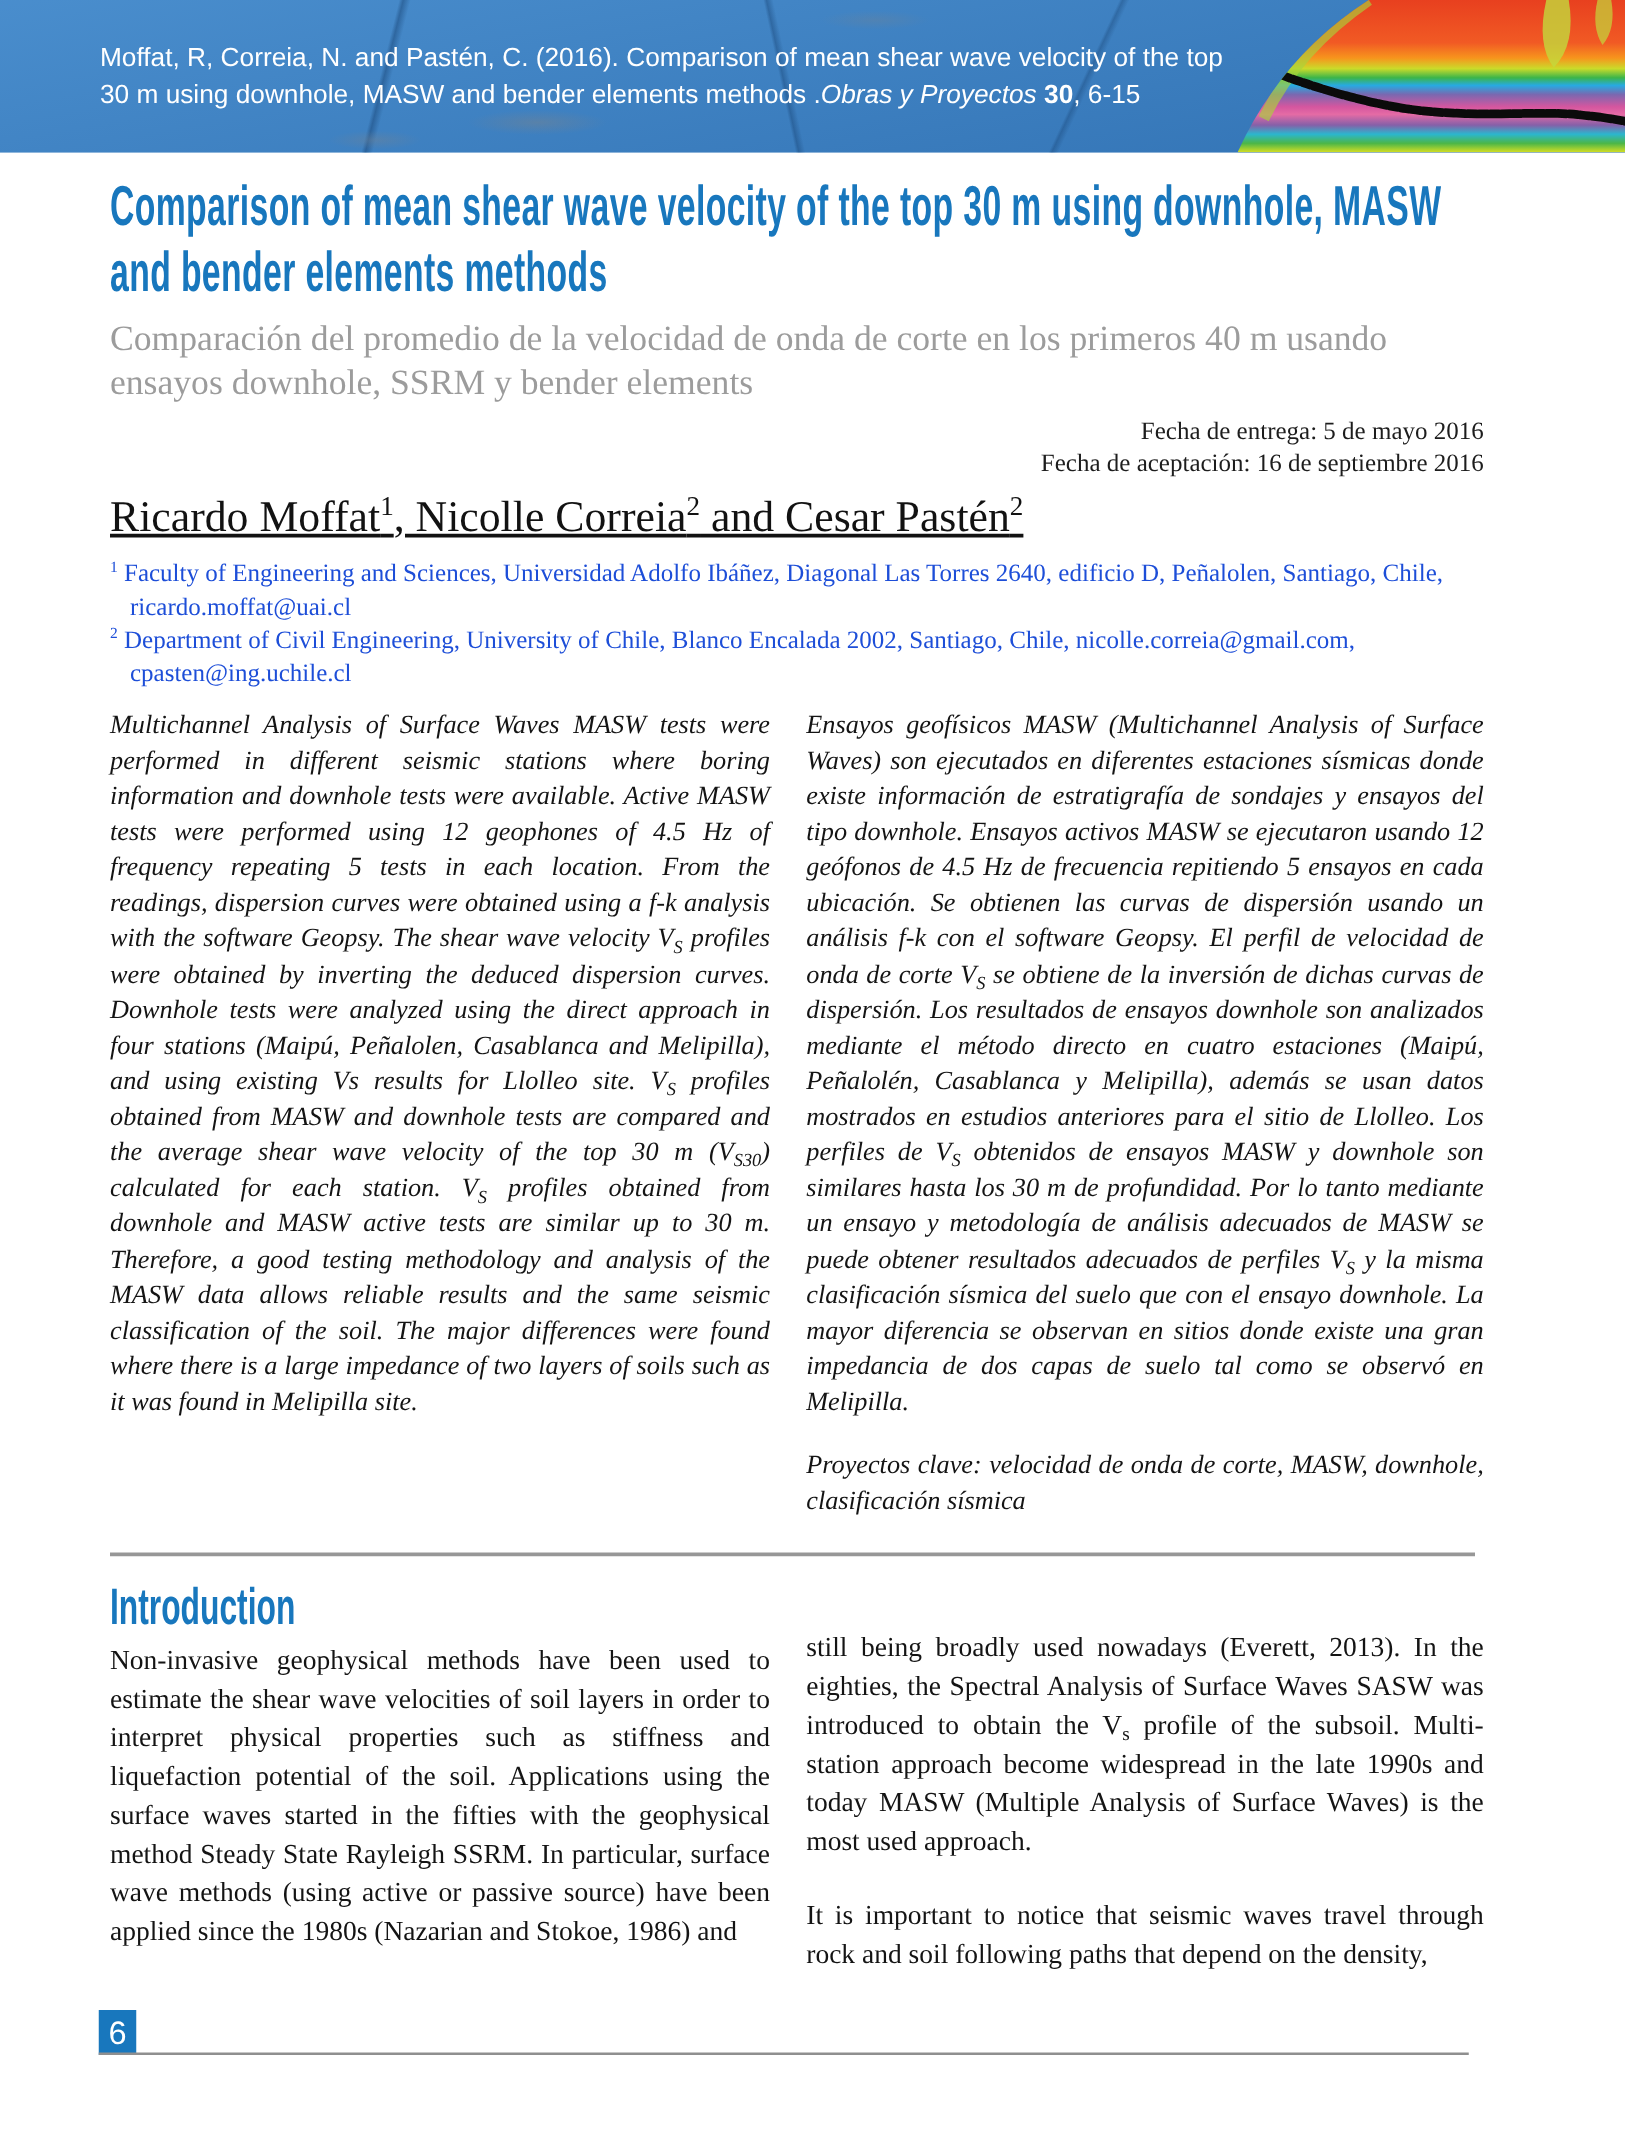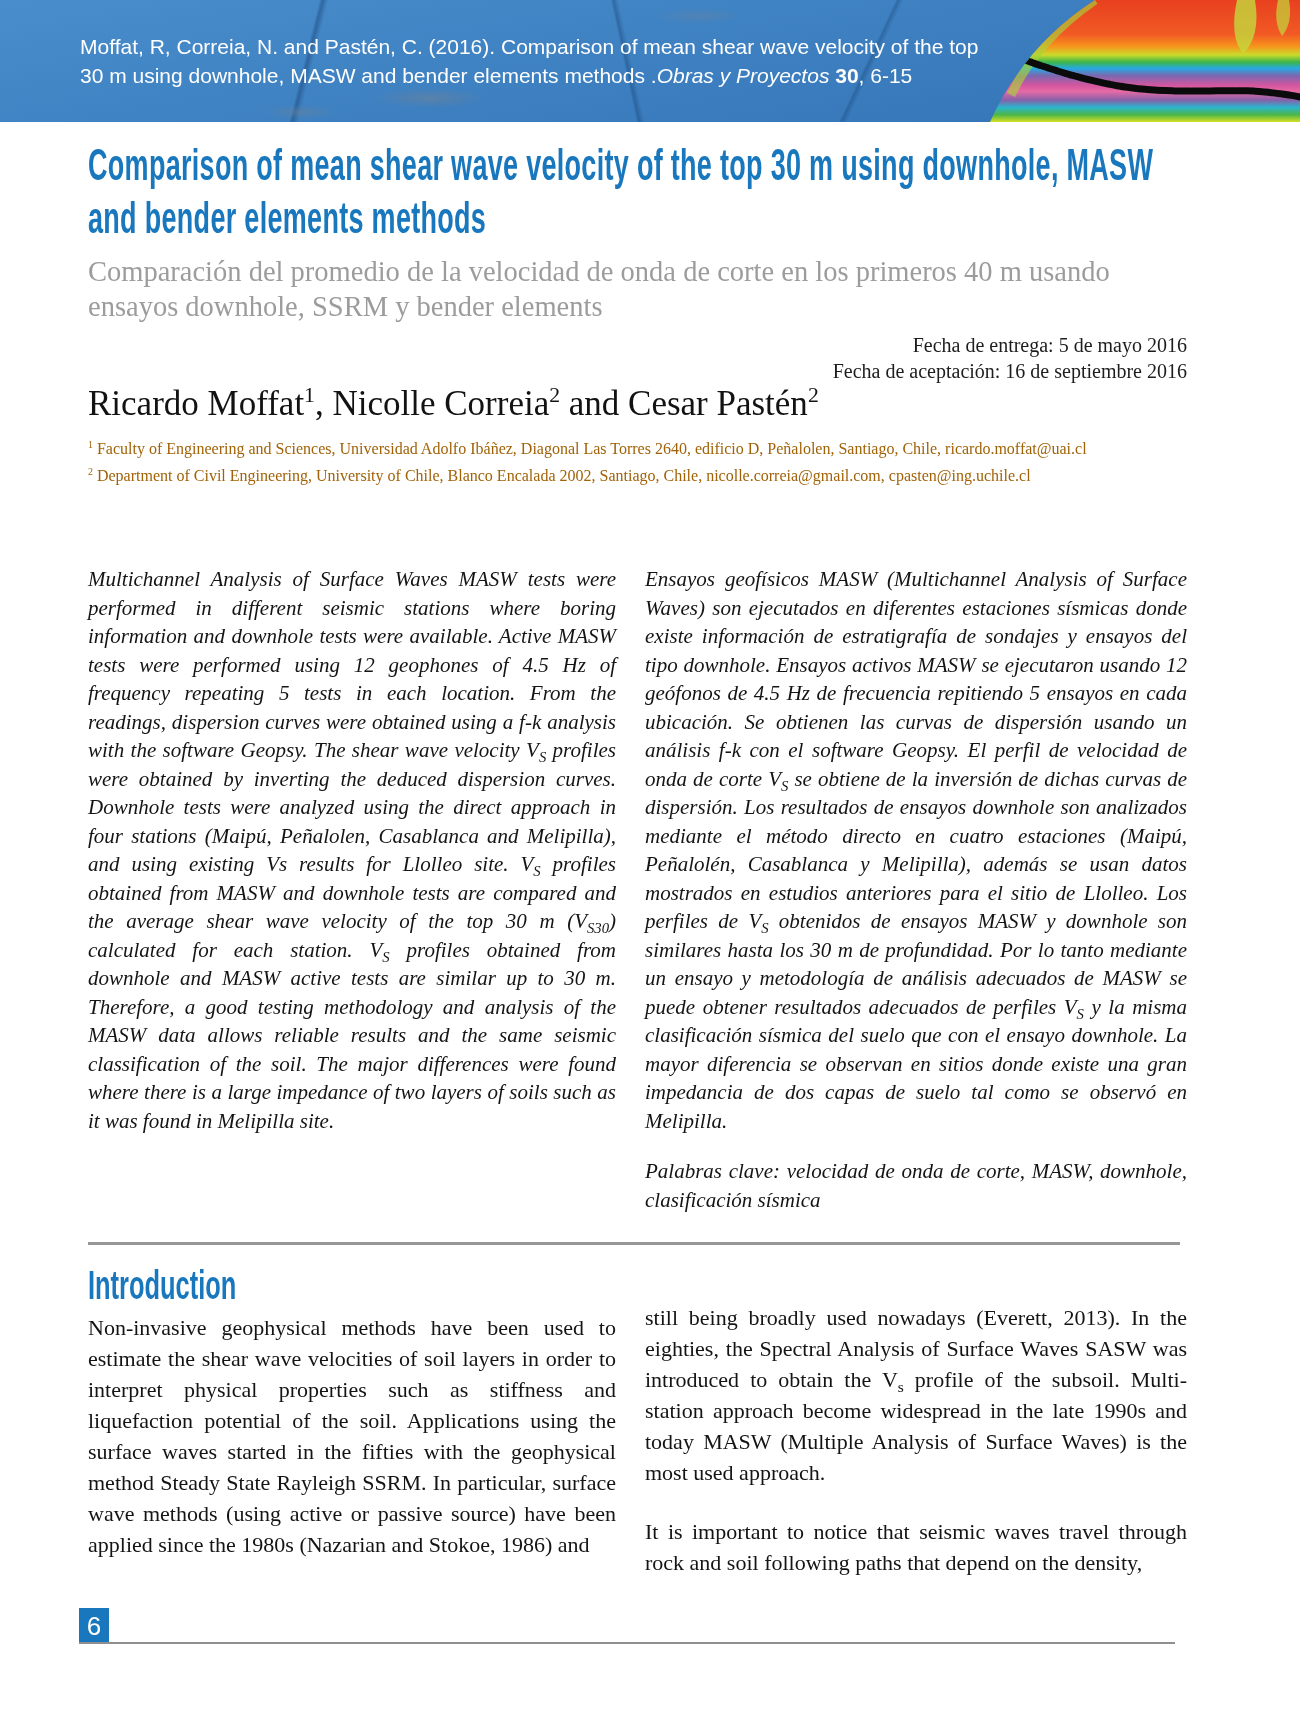--- a/index.html
+++ b/index.html
@@ -27,24 +27,24 @@
   }
   .spectro { position:absolute; top:0; right:0; display:block; }
   
   .content { position:absolute; left:88px; top:122px; width:1099px; }
   .title { margin:16px 0 0 0; color:#1877bd; font-family:"Liberation Sans", sans-serif; font-weight:700; }
   .tline  { display:block; font-size:45px; line-height:53px; white-space:nowrap;
             transform:scaleX(0.60); transform-origin:0 55%; letter-spacing:.5px; }
   .subtitle { margin-top:10px; color:#9c9c9c; font-size:28.5px; line-height:35px; }
   .subline  { display:block; white-space:nowrap; }
   .dates   { margin-top:8px; text-align:right; font-size:20px; line-height:26px; color:#1d1d1d; }
-  .authors { font-size:35px; line-height:40px; color:#121212; }
+  .authors { margin-top:10px; font-size:35px; line-height:40px; color:#121212;text-decoration:underline; }
   sup { font-size:62%; line-height:0; }
   sub { font-size:70%; line-height:0; }
-  .affils { margin-top:12px; font-size:16px; line-height:26.5px; color:#a16207; }
+  .affils { margin-top:12px; font-size:20px; line-height:26.5px; color:#1d4ed8; }
   .affil  { padding-left:16px; text-indent:-16px; }
   
   .abstract-row { position:absolute; left:88px; top:565px; width:1099px; display:flex; }
   .col-en { width:528px; margin-right:29px; }
   .col-es { width:542px; }
   .abs-p  { font-style:italic; font-size:21px; line-height:28.5px; text-align:justify; margin:0; color:#141414; }
   .kw     { margin-top:22px; }
   
   .divider { position:absolute; left:88px; top:1242px; width:1092px; border-top:3px solid #979797; }
   .intro-row { position:absolute; left:88px; top:1262px; width:1099px; display:flex; }
@@ -122,21 +122,21 @@
       <div class="affil"><sup>2</sup> Department of Civil Engineering, University of Chile, Blanco Encalada 2002, Santiago, Chile, nicolle.correia@gmail.com, cpasten@ing.uchile.cl</div>
     </div>
   </main>
 
   <section class="abstract-row">
     <div class="col-en">
       <p class="abs-p">Multichannel Analysis of Surface Waves MASW tests were performed in different seismic stations where boring information and downhole tests were available. Active MASW tests were performed using 12 geophones of 4.5 Hz of frequency repeating 5 tests in each location. From the readings, dispersion curves were obtained using a f-k analysis with the software Geopsy. The shear wave velocity V<sub>S</sub> profiles were obtained by inverting the deduced dispersion curves. Downhole tests were analyzed using the direct approach in four stations (Maipú, Peñalolen, Casablanca and Melipilla), and using existing Vs results for Llolleo site. V<sub>S</sub> profiles obtained from MASW and downhole tests are compared and the average shear wave velocity of the top 30 m (V<sub>S30</sub>) calculated for each station. V<sub>S</sub> profiles obtained from downhole and MASW active tests are similar up to 30 m. Therefore, a good testing methodology and analysis of the MASW data allows reliable results and the same seismic classification of the soil. The major differences were found where there is a large impedance of two layers of soils such as it was found in Melipilla site.</p>
     </div>
     <div class="col-es">
       <p class="abs-p">Ensayos geofísicos MASW (Multichannel Analysis of Surface Waves) son ejecutados en diferentes estaciones sísmicas donde existe información de estratigrafía de sondajes y ensayos del tipo downhole. Ensayos activos MASW se ejecutaron usando 12 geófonos de 4.5 Hz de frecuencia repitiendo 5 ensayos en cada ubicación. Se obtienen las curvas de dispersión usando un análisis f-k con el software Geopsy. El perfil de velocidad de onda de corte V<sub>S</sub> se obtiene de la inversión de dichas curvas de dispersión. Los resultados de ensayos downhole son analizados mediante el método directo en cuatro estaciones (Maipú, Peñalolén, Casablanca y Melipilla), además se usan datos mostrados en estudios anteriores para el sitio de Llolleo. Los perfiles de V<sub>S</sub> obtenidos de ensayos MASW y downhole son similares hasta los 30 m de profundidad. Por lo tanto mediante un ensayo y metodología de análisis adecuados de MASW se puede obtener resultados adecuados de perfiles V<sub>S</sub> y la misma clasificación sísmica del suelo que con el ensayo downhole. La mayor diferencia se observan en sitios donde existe una gran impedancia de dos capas de suelo tal como se observó en Melipilla.</p>
-      <p class="abs-p kw">Palabras clave: velocidad de onda de corte, MASW, downhole, clasificación sísmica</p>
+      <p class="abs-p kw">Proyectos clave: velocidad de onda de corte, MASW, downhole, clasificación sísmica</p>
     </div>
   </section>
 
   <div class="divider"></div>
 
   <section class="intro-row">
     <div class="col-en">
       <h2 class="intro-h">
         <span class="hline">Introduction</span>
       </h2>

